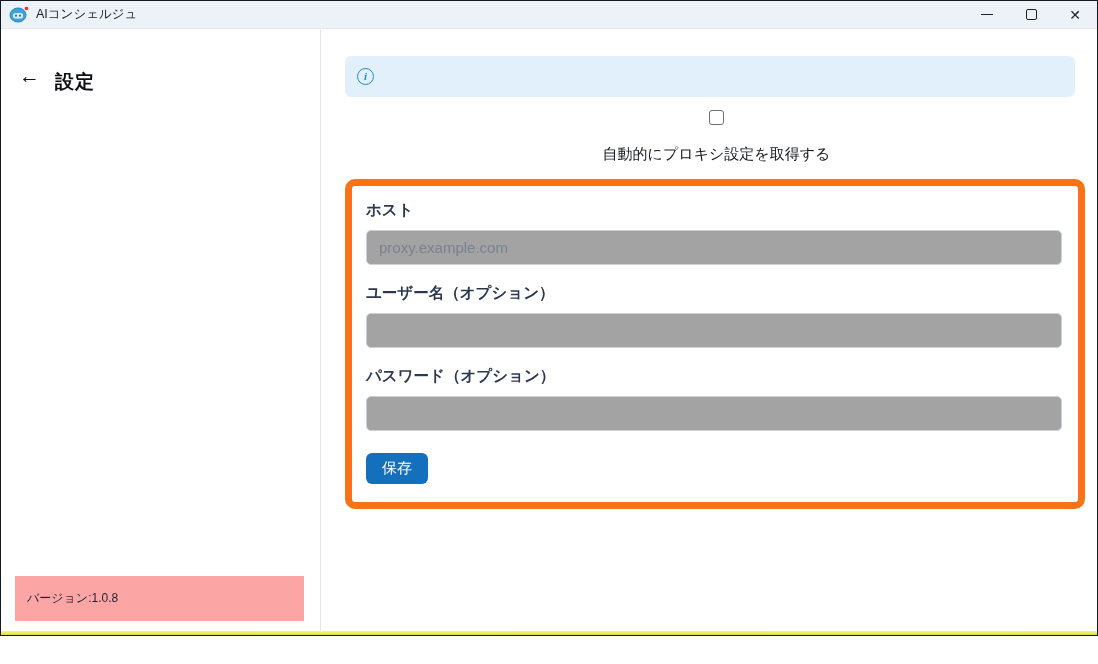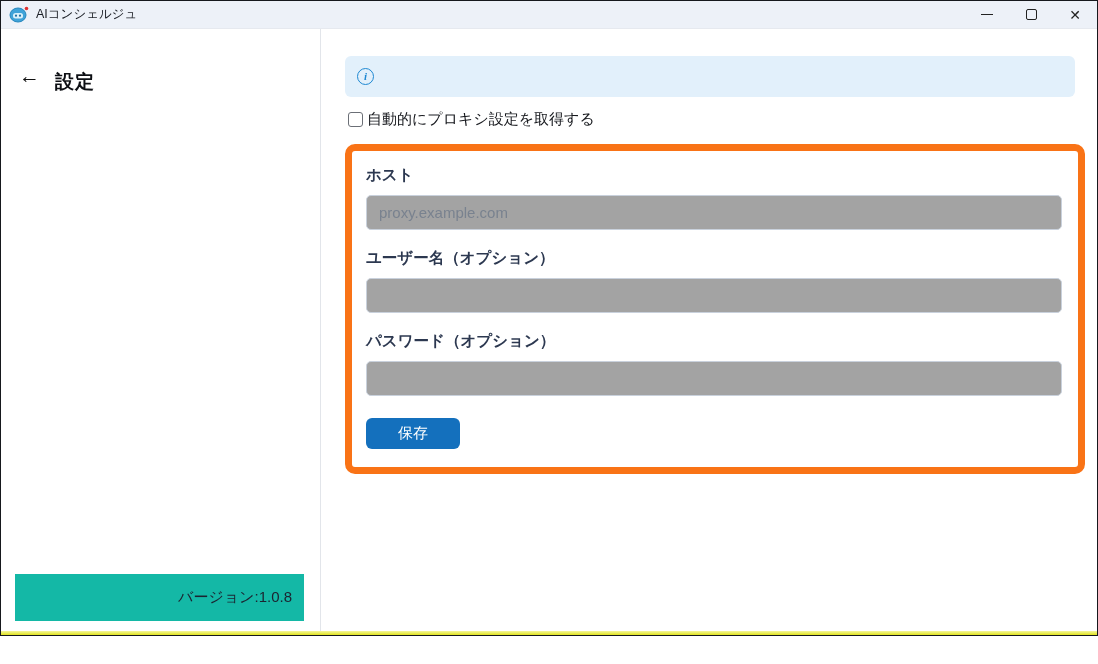--- a/index.html
+++ b/index.html
@@ -61,25 +61,24 @@
     padding: 10px 12px;
     margin-bottom: 3px;
     border-radius: 6px;
     cursor: default;
     white-space: nowrap;
   }
   .nav-item.selected { background: #dcedfa; }
   .version-box {
     position: absolute;
     left: 14px; right: 16px; bottom: 10px;
-    background: #14b8a6;
+    background: #fca5a5;
     padding: 14px 12px;
-    font-size: 15px;
+    font-size: 12px;
     color: #1c2330;
-    text-align: right;
   }
   
   .main { flex: 1 1 auto; padding: 27px 12px 0 24px; background:#fff; }
   .info-banner {
     background: #e2f0fb;
     border-radius: 6px;
     padding: 10px 12px 12px 12px;
     margin-right: 10px;
     display: flex; gap: 9px;
     font-size: 15px; line-height: 1.55; color: #141a22;
@@ -89,22 +88,22 @@
     width: 17px; height: 17px; border-radius: 50%;
     border: 1.6px solid #1e88d2;
     color: #1e88d2;
     display: flex; align-items: center; justify-content: center;
     font-size: 11px; font-weight: bold; font-family: "Liberation Serif", serif;
     font-style: italic;
   }
   .banner-text { max-width: 660px; }
   .checkbox-row {
     margin: 13px 0 0 3px;
-    display: flex; align-items: center; gap: 4px;
-    font-size: 15px; color: #16181d;
+    display: flex; align-items: center; gap: 20px;
+    font-size: 15px; color: #16181d; flex-direction: column;
   }
   .checkbox-row input[type="checkbox"] {
     width: 15px; height: 15px;
     accent-color: #fff;
     border: 1px solid #6b6f76;
     appearance: none; -webkit-appearance: none;
     border-radius: 3px; background: #fff;
   }
   .proxy-form {
     margin-top: 15px;
@@ -123,21 +122,21 @@
     padding: 0 12px;
     font-size: 15px; color: #1b2430;
     font-family: "Liberation Sans", "DejaVu Sans", sans-serif;
     outline: none; background: #a3a3a3;
   }
   .text-input::placeholder { color: #79828f; opacity: 1; }
   .save-btn {
     margin-top: 22px;
     background: #1470bd; color: #fff;
     border: none; border-radius: 6px;
-    padding: 6px 32px;
+    padding: 6px 16px;
     font-size: 15px;
     font-family: "Liberation Sans", "DejaVu Sans", sans-serif;
     cursor: default;
     display: inline-block;
   }
   .bottom-strip {
     flex: 0 0 4px; height: 4px;
     background: linear-gradient(to bottom, #f4f69a, #dfe220);
   }
 </style>

